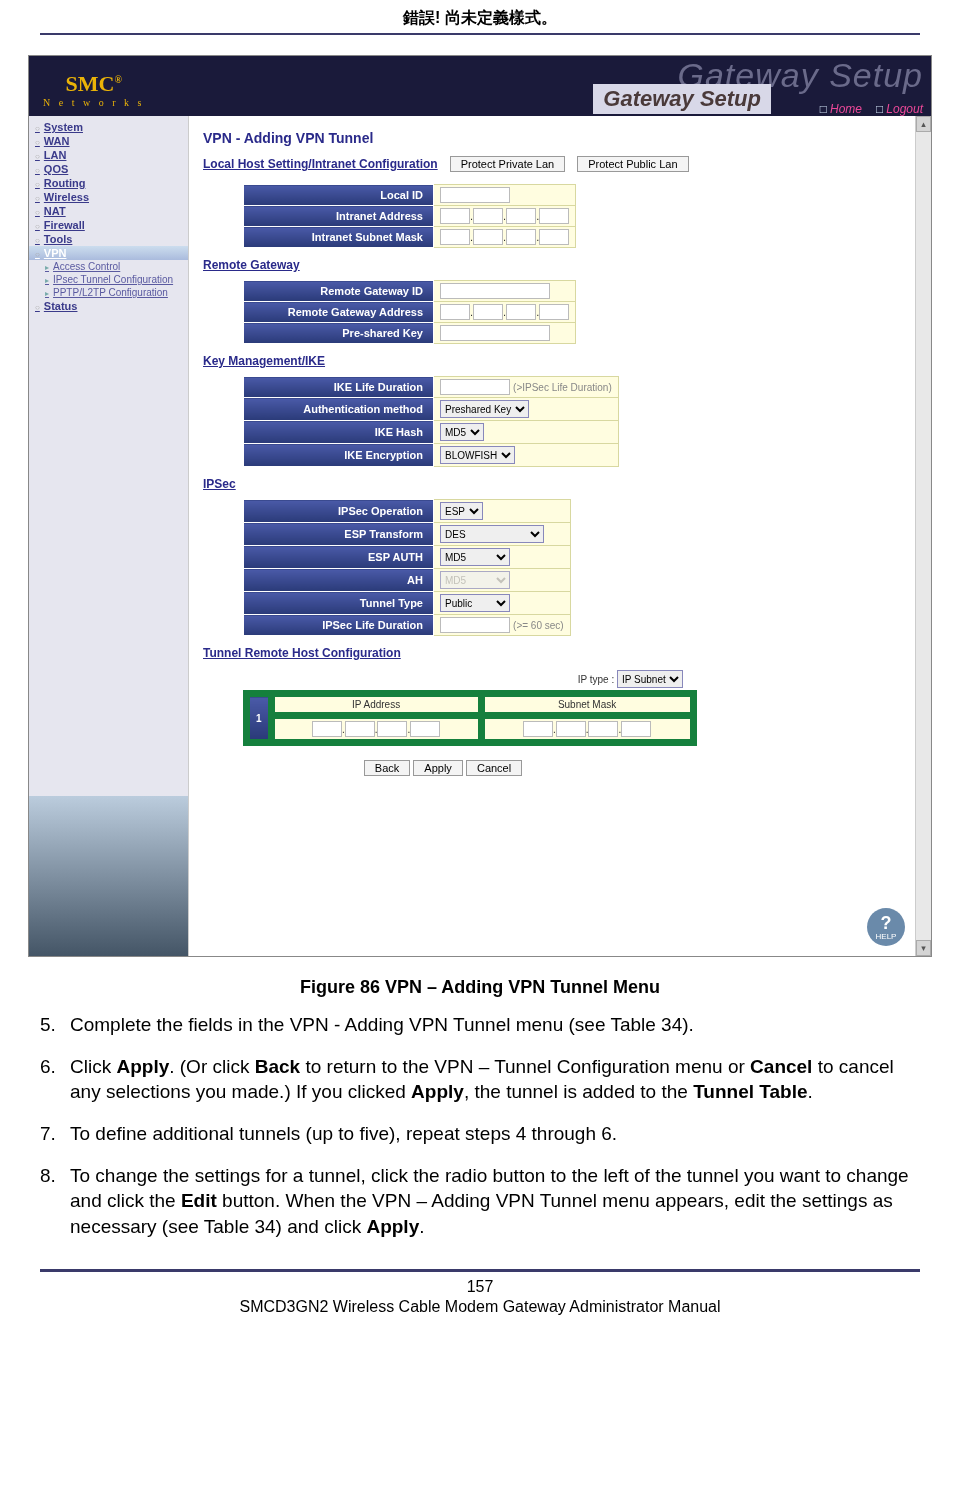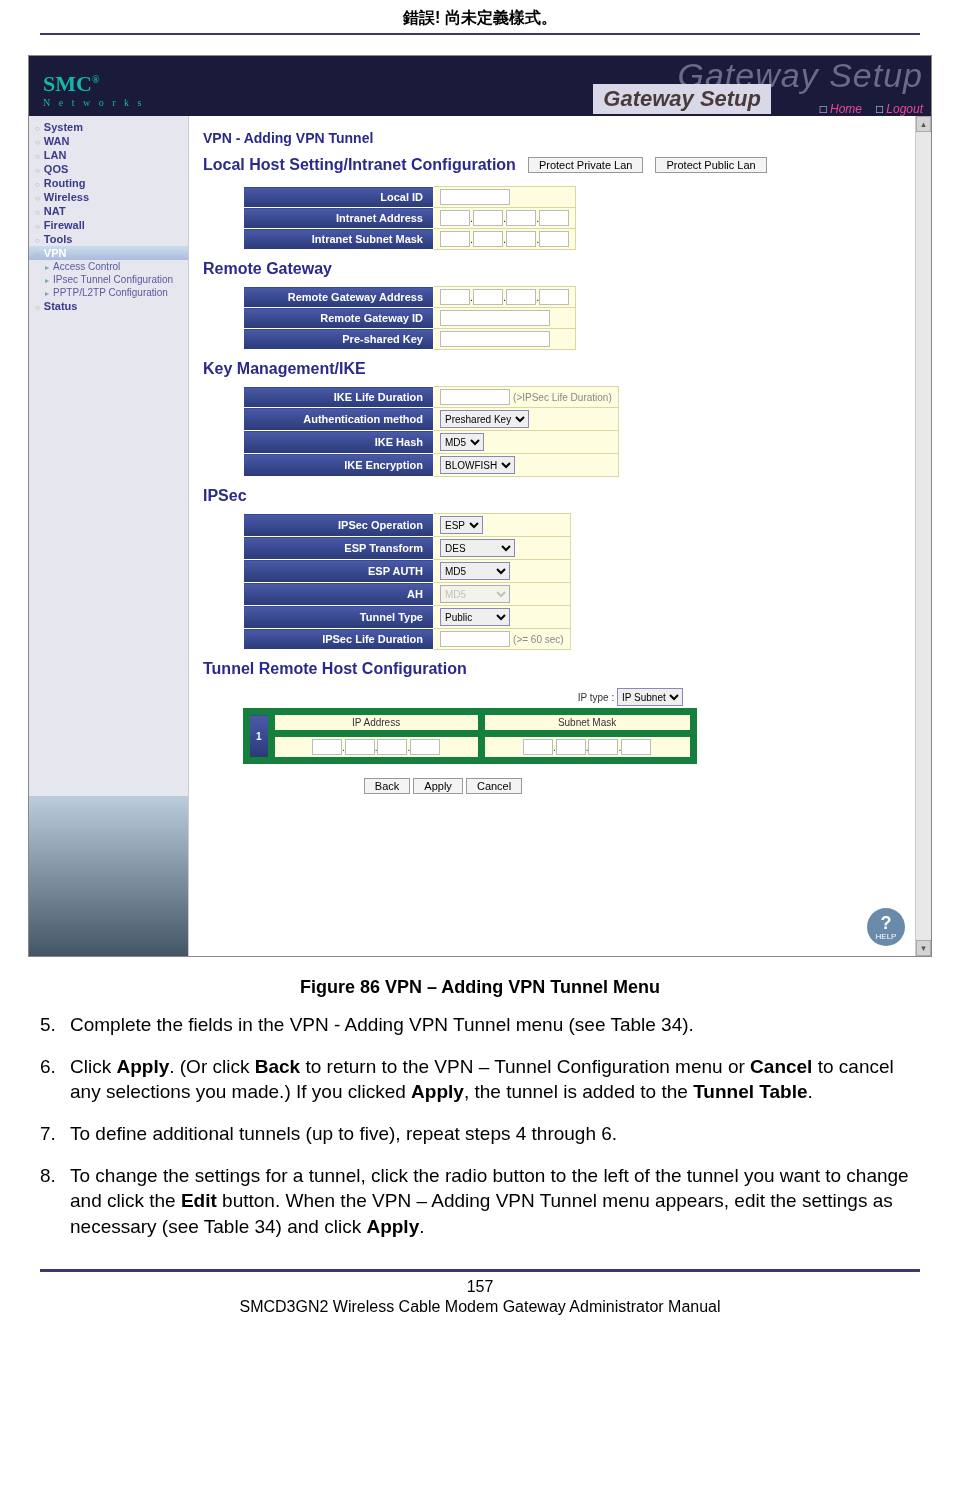--- a/index.html
+++ b/index.html
@@ -28,25 +28,26 @@
   .hdr {
     display: flex;
     justify-content: space-between;
     align-items: flex-end;
     background: #1a1a3a;
     height: 60px;
     position: relative;
     overflow: hidden;
   }
   .hdr .logo {
-    color: #14b8a6;
+    color: #eab308;
     font-weight: bold;
     font-size: 22px;
     padding: 8px 14px;
     font-family: Georgia, serif;
+    text-align: center;
   }
   .hdr .logo small {
     font-size: 10px;
     letter-spacing: 3px;
     display: block;
     font-weight: normal;
   }
   .hdr .logo sup { font-size: 10px; vertical-align: super; }
   .hdr .ghost-title {
     position: absolute;
@@ -96,20 +97,21 @@
     display: flex;
     flex-direction: column;
     justify-content: space-between;
   }
   .nav-list { list-style: none; padding: 4px 0; }
   .nav-list li {
     color: #3a3a8a;
     font-weight: bold;
     padding: 1px 6px;
     cursor: pointer;
+    text-decoration: underline;
   }
   .nav-list li.sub {
     font-weight: normal;
     color: #5a5aa0;
     padding-left: 16px;
     font-size: 10px;
   }
   .nav-list li::before {
     content: "○";
     font-size: 8px;
@@ -139,22 +141,23 @@
   }
   .main h3.sec-title {
     color: #2a2a8a;
     font-size: 14px;
     font-weight: bold;
     margin: 4px 0 10px;
   }
   .main .sub-title {
     color: #2a2a8a;
     font-weight: bold;
-    font-size: 16px;
+    font-size: 12px;
     margin: 10px 0 8px;
+    text-decoration: underline;
   }
   .main .local-row {
     display: flex;
     gap: 12px;
     align-items: center;
     margin-bottom: 12px;
   }
   .px-btn {
     border: 1px solid #999;
     background: #f4f4f4;
@@ -339,28 +342,28 @@
             <input class="txt-s" style="">.<input class="txt-s" style="">.<input class="txt-s" style="">.<input class="txt-s" style="">
           </td>
         </tr>
       </tbody>
         </table>
 
       <div class="sub-title">Remote Gateway</div>
       <table class="form-tbl">
         <tbody>
             <tr>
+          <td class="lbl">Remote Gateway ID</td>
+          <td class="ctrl"><input class="txt-l" style=""></td>
+        </tr>
+        <tr>
           <td class="lbl">Remote Gateway Address</td>
           <td class="ctrl">
             <input class="txt-s" style="">.<input class="txt-s" style="">.<input class="txt-s" style="">.<input class="txt-s" style="">
           </td>
-        </tr>
-        <tr>
-          <td class="lbl">Remote Gateway ID</td>
-          <td class="ctrl"><input class="txt-l" style=""></td>
         </tr>
         <tr>
           <td class="lbl">Pre-shared Key</td>
           <td class="ctrl"><input class="txt-l" style=""></td>
         </tr>
       </tbody>
         </table>
 
       <div class="sub-title">Key Management/IKE</div>
       <table class="form-tbl">
@@ -386,21 +389,21 @@
 
       <div class="sub-title">IPSec</div>
       <table class="form-tbl">
         <tbody>
             <tr>
           <td class="lbl">IPSec Operation</td>
           <td class="ctrl"><select class="sel"><option>ESP</option></select></td>
         </tr>
         <tr>
           <td class="lbl">ESP Transform</td>
-          <td class="ctrl"><select class="sel" style="width:75px"><option>DES</option></select></td>
+          <td class="ctrl"><select class="sel" style="width:104px"><option>DES</option></select></td>
         </tr>
         <tr>
           <td class="lbl">ESP AUTH</td>
           <td class="ctrl"><select class="sel" style="width:70px"><option>MD5</option></select></td>
         </tr>
         <tr>
           <td class="lbl">AH</td>
           <td class="ctrl"><select class="sel" style="width:70px" disabled=""><option>MD5</option></select></td>
         </tr>
         <tr>

